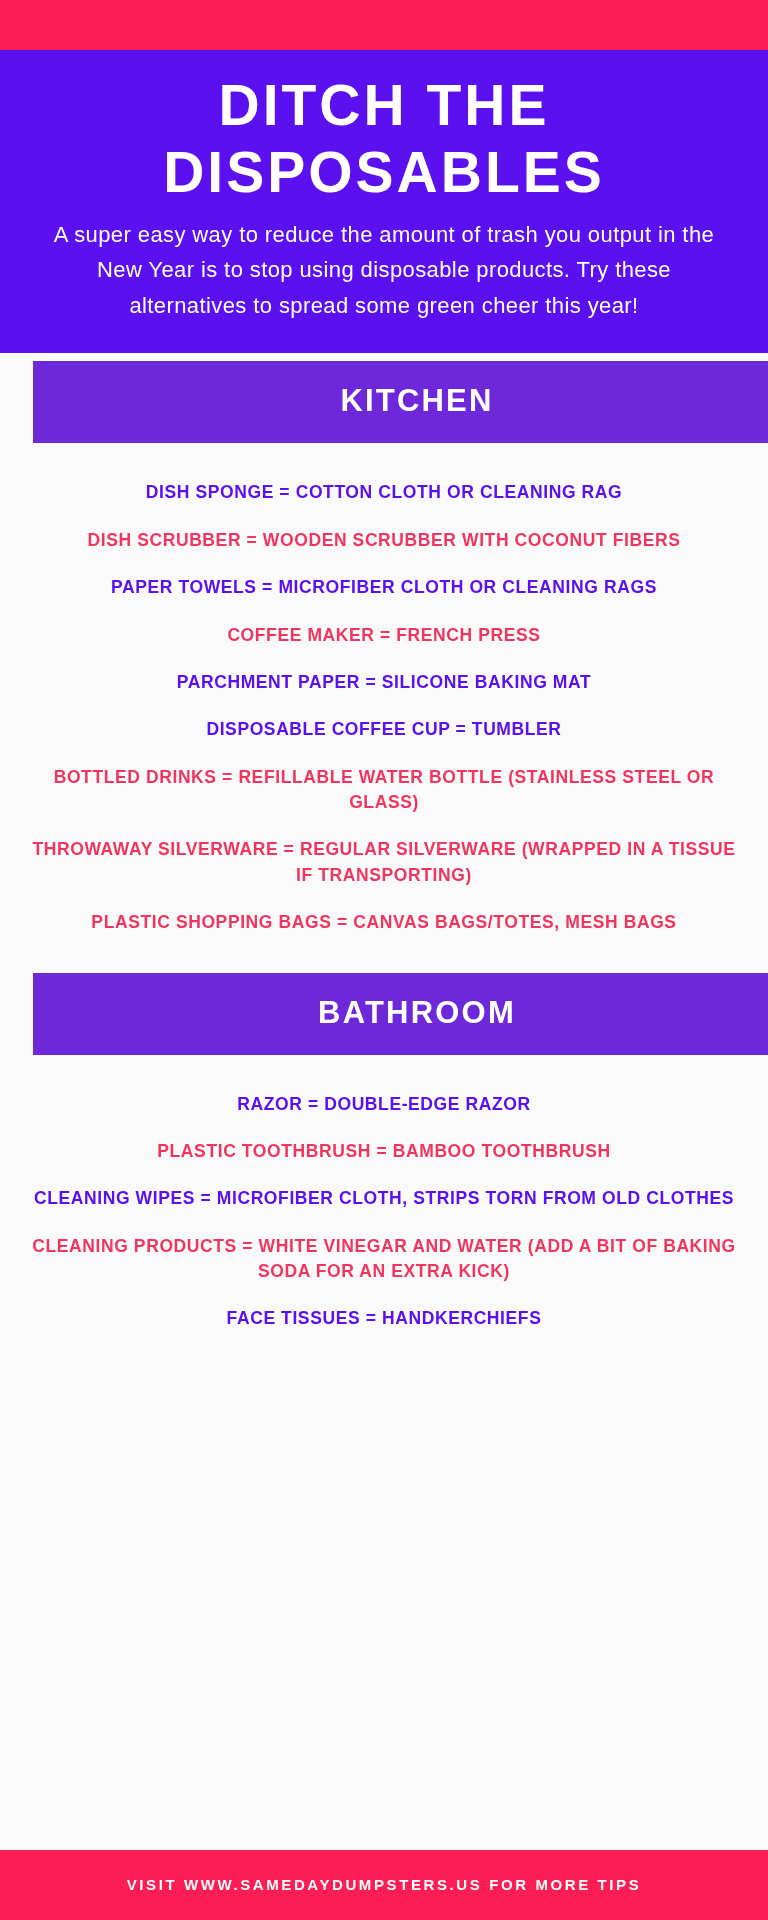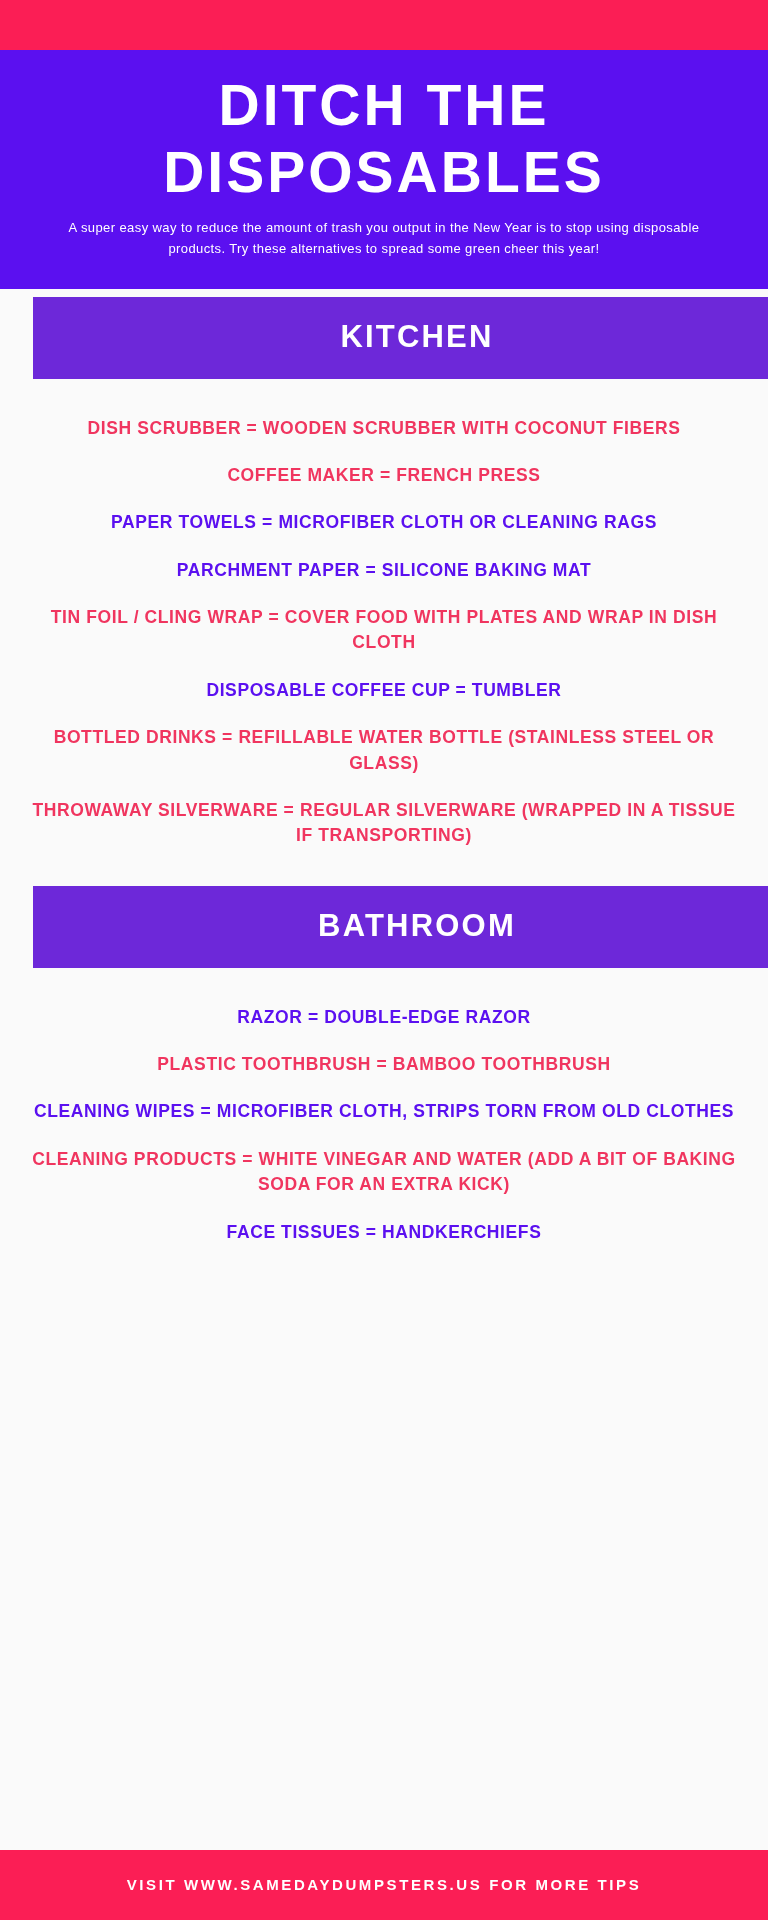--- a/index.html
+++ b/index.html
@@ -34,21 +34,21 @@
     font-weight:bold;
     font-size:57px;
     line-height:1.18;
     letter-spacing:3px;
     text-transform:uppercase;
     margin-bottom:10px;
     text-align:center;
   }
   .hero-sub {
     color:#ffffff;
-    font-size:13px;
+    font-size:22px;
     line-height:1.62;
     letter-spacing:0.4px;
     font-weight:normal;
     padding:0 10px;
   }
   
   .section-band {
     background:#6d28d9;
     width:100%;
     text-align:center;
@@ -109,28 +109,29 @@
     </div>
     <div class="hero-sub">A super easy way to reduce the amount of trash you output in the New Year is to stop using disposable products.  Try these alternatives to spread some green cheer this year!</div>
   </div>
 
   <div class="spacer-white"></div>
 
   <div class="section-band">
     <h2>KITCHEN</h2>
   </div>
   <div class="section-body">
+    <div class="tip purple">DISH SPONGE = COTTON CLOTH OR CLEANING RAG</div>
     <div class="tip pink">DISH SCRUBBER = WOODEN SCRUBBER WITH COCONUT FIBERS</div>
+    <div class="tip purple">PAPER TOWELS = MICROFIBER CLOTH OR CLEANING RAGS</div>
     <div class="tip pink">COFFEE MAKER = FRENCH PRESS</div>
-    <div class="tip purple">PAPER TOWELS = MICROFIBER CLOTH OR CLEANING RAGS</div>
     <div class="tip purple">PARCHMENT PAPER = SILICONE BAKING MAT</div>
-    <div class="tip pink">TIN FOIL / CLING WRAP = COVER FOOD WITH PLATES AND WRAP IN DISH CLOTH</div>
     <div class="tip purple">DISPOSABLE COFFEE CUP = TUMBLER</div>
     <div class="tip pink">BOTTLED DRINKS = REFILLABLE WATER BOTTLE (STAINLESS STEEL OR GLASS)</div>
     <div class="tip pink">THROWAWAY SILVERWARE = REGULAR SILVERWARE (WRAPPED IN A TISSUE IF TRANSPORTING)</div>
+    <div class="tip pink">PLASTIC SHOPPING BAGS = CANVAS BAGS/TOTES, MESH BAGS</div>
   </div>
 
   <div class="section-band">
     <h2>BATHROOM</h2>
   </div>
   <div class="section-body">
     <div class="tip purple">RAZOR = DOUBLE-EDGE RAZOR</div>
     <div class="tip pink">PLASTIC TOOTHBRUSH = BAMBOO TOOTHBRUSH</div>
     <div class="tip purple">CLEANING WIPES = MICROFIBER CLOTH, STRIPS TORN FROM OLD CLOTHES</div>
     <div class="tip pink">CLEANING PRODUCTS = WHITE VINEGAR AND WATER (ADD A BIT OF BAKING SODA FOR AN EXTRA KICK)</div>

